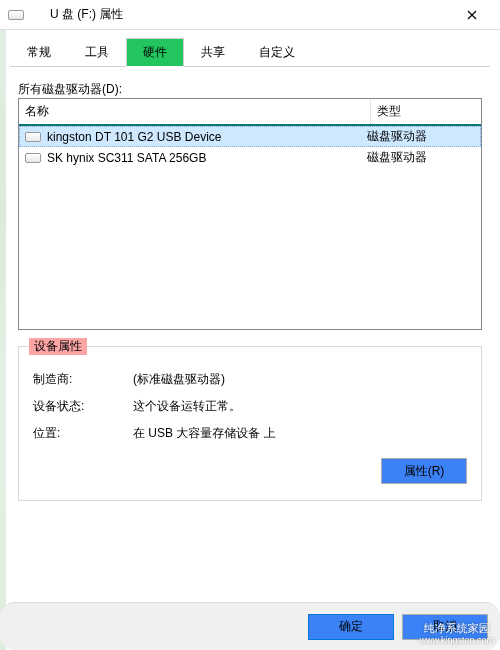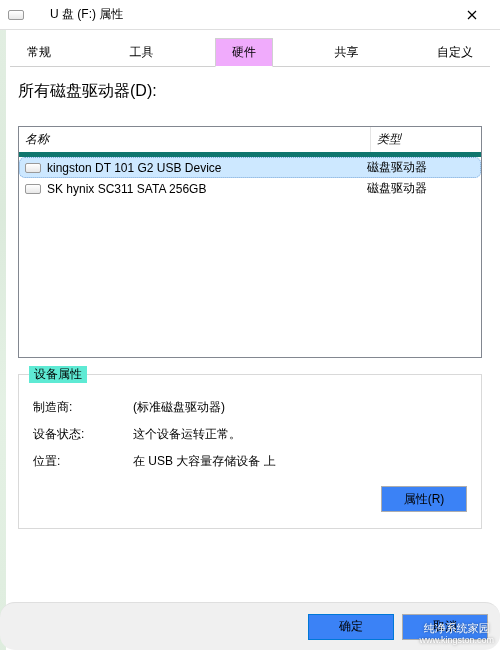--- a/index.html
+++ b/index.html
@@ -2,38 +2,38 @@
 <html><head>
 <meta charset="utf-8">
 <style>
 * { box-sizing: border-box; font-family: "Microsoft YaHei", "Segoe UI", sans-serif; }
 body { margin: 0; width: 500px; height: 650px; background: #fff; position: relative; overflow: hidden; }
 .titlebar { height: 30px; display: flex; align-items: center; padding: 0 8px; border-bottom: 1px solid #dfdfdf; gap: 20px; }
 .titlebar .drive-ico { width: 16px; height: 10px; background: linear-gradient(#fff,#e8e8e8); border: 1px solid #999; border-radius: 2px; margin-right: 6px; }
 .titlebar .title { font-size: 12px; flex: 1; }
 .titlebar .close { width: 40px; height: 28px; display: flex; align-items: center; justify-content: center; cursor: pointer; }
 .titlebar .close svg { width: 10px; height: 10px; }
-.tabs { display: flex; padding: 8px 10px 0 10px; font-size: 12px; position: relative; justify-content: space-between; }
+.tabs { display: flex; padding: 8px 10px 0 10px; font-size: 12px; position: relative; }
 .tabs::after { content: ""; position: absolute; left: 10px; right: 10px; bottom: 0; height: 1px; background: #d0d0d0; }
 .tab { padding: 5px 16px; border: 1px solid transparent; cursor: pointer; position: relative; z-index: 1; }
-.tab.active { border: 1px solid #d0d0d0; border-bottom: 1px solid #fff; background: #f0abfc; }
+.tab.active { border: 1px solid #d0d0d0; border-bottom: 1px solid #fff; background: #22c55e; }
 .panel { padding: 14px 18px 10px 18px; }
-.section-label { font-size: 16px; margin-bottom: 24px; }
+.section-label { font-size: 12px; margin-bottom: 0; }
 .listbox { border: 1px solid #828790; height: 232px; background: #fff; font-size: 12px; }
-.listhead { display: flex; border-bottom: 5px solid #0f766e; font-style: italic; }
+.listhead { display: flex; border-bottom: 2px solid #0f766e; }
 .listhead .col { padding: 4px 6px; background: #fff; }
 .col-name { flex: 1; border-right: 1px solid #e4e4e4; }
 .col-type { width: 110px; }
-.row { display: flex; align-items: center; padding: 2px 4px; cursor: pointer; border-radius: 6px; }
+.row { display: flex; align-items: center; padding: 2px 4px; cursor: pointer; }
 .row.selected { background: #cde8ff; outline: 1px dotted #7aa7d8; outline-offset: -1px; }
 .row .drive-ico { width: 16px; height: 10px; background: linear-gradient(#fff,#e8e8e8); border: 1px solid #999; border-radius: 2px; margin: 0 6px 0 2px; flex-shrink: 0; }
 .row .rname { flex: 1; white-space: nowrap; overflow: hidden; }
 .row .rtype { width: 110px; }
 .group { border: 1px solid #d9d9d9; margin-top: 16px; padding: 14px 14px 16px 14px; position: relative; }
-.group-title { position: absolute; top: -9px; left: 10px; background: #5eead4; padding: 0 5px; font-size: 12px; }
+.group-title { position: absolute; top: -9px; left: 10px; background: #fca5a5; padding: 0 5px; font-size: 12px; }
 .field { display: flex; font-size: 12px; margin: 10px 0; }
 .field .label { width: 100px; }
 .field .value { flex: 1; }
 .btnrow { display: flex; justify-content: flex-end; margin-top: 16px; }
 .btn { min-width: 86px; height: 26px; font-size: 12px; background: #3b82f6; border: 1px solid #adadad; cursor: pointer; display: flex; align-items: center; justify-content: center; margin-left: 8px; }
 .btn.primary { outline: 1px solid #0078d7; outline-offset: -1px; }
 .bottombar { position: absolute; left: 0; right: 0; bottom: 0; height: 48px; background: #f0f0f0; border-top: 1px solid #dfdfdf; display: flex; align-items: center; justify-content: flex-end; padding: 0 12px; border-radius: 15px; }
 .watermark { position: absolute; right: 6px; bottom: 4px; font-size: 11px; color: #fff; text-shadow: 0 0 3px rgba(0,0,0,.5); text-align: center; line-height: 1.2; pointer-events: none; }
 .watermark .url { font-size: 9px; }
 .left-edge { position: absolute; left: 0; top: 30px; bottom: 0; width: 6px; background: linear-gradient(#5aa05a,#3a8a3a 30%,#6ab06a 60%,#4a9a4a); opacity: .18; }

